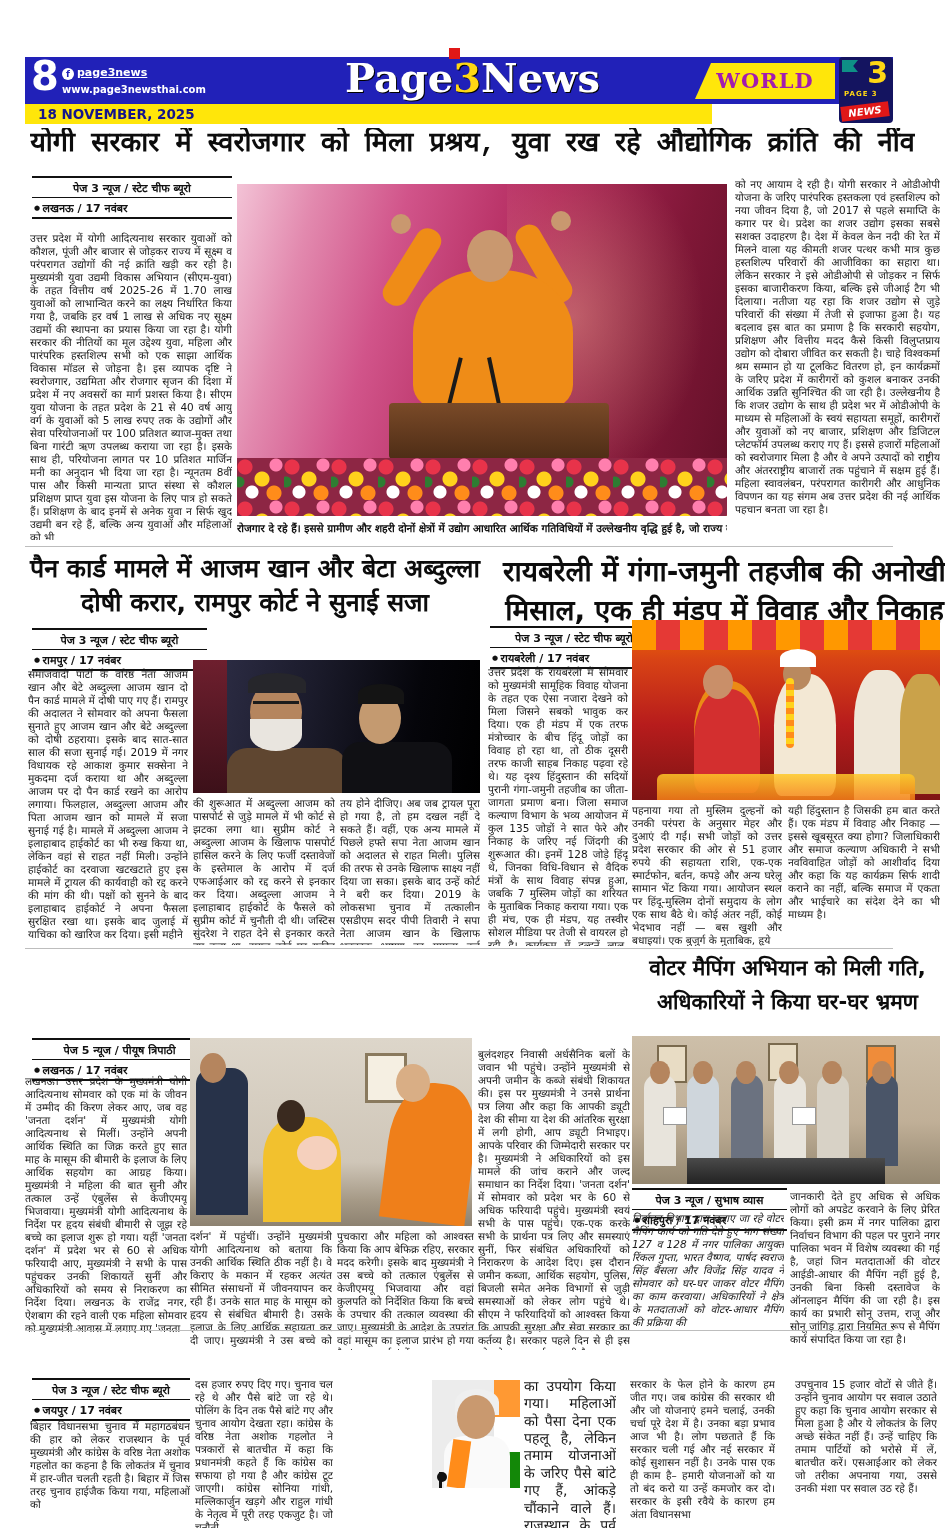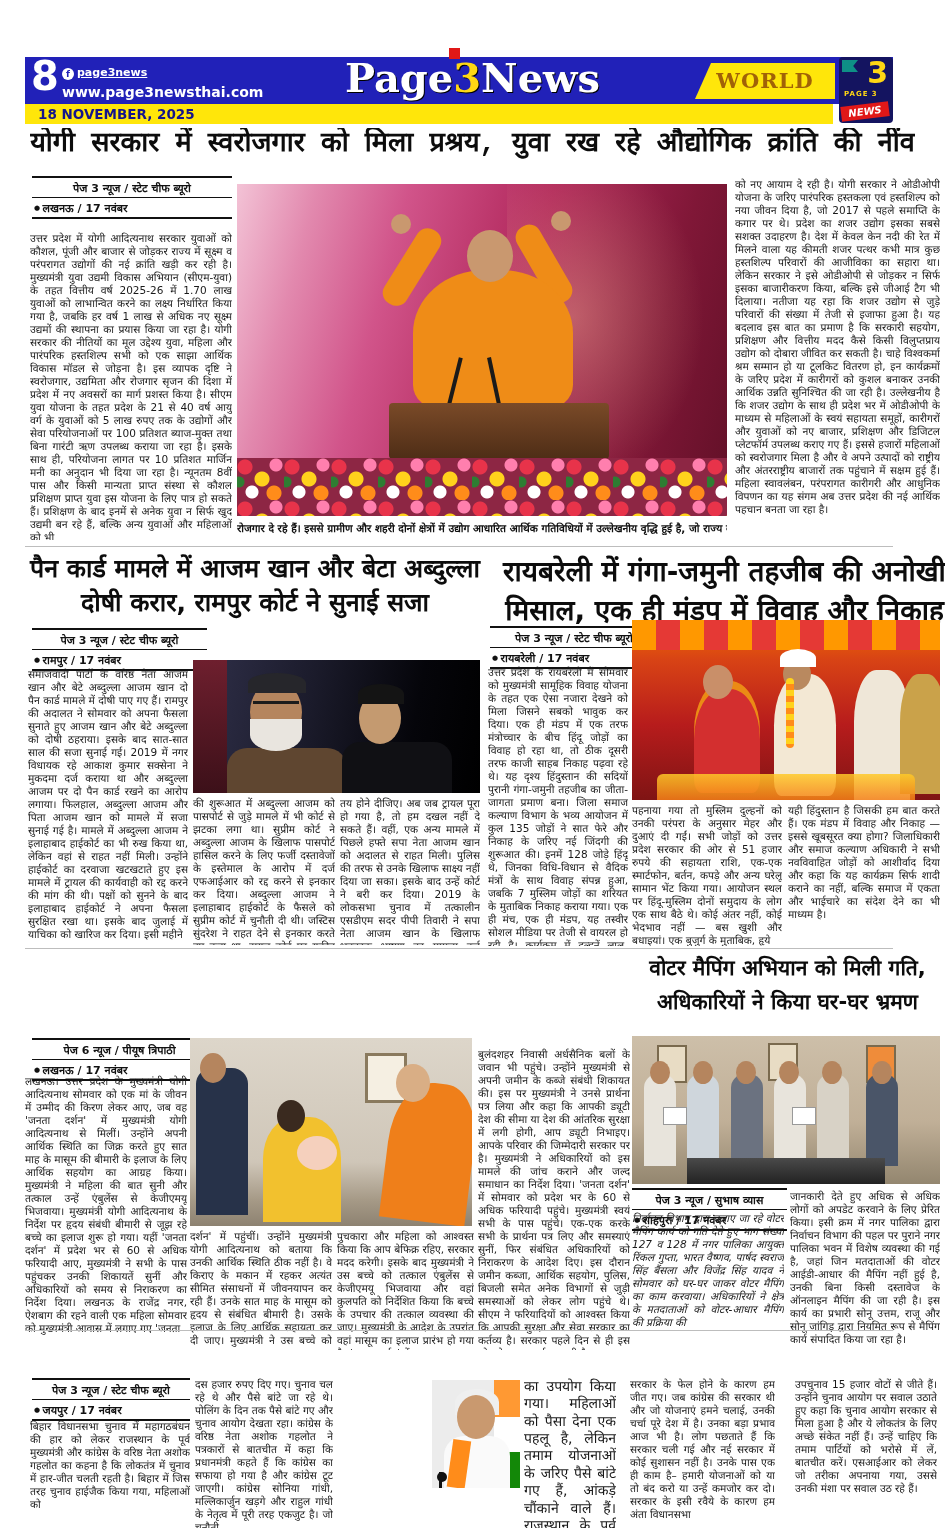--- a/index.html
+++ b/index.html
@@ -4,36 +4,36 @@
 <style>
   html,body{margin:0;padding:0;background:#e9e9e9;}
   #page{position:relative;width:945px;height:1531px;background:#ffffff;margin:0 auto;
         font-family:"DejaVu Sans",sans-serif;color:#161616;overflow:hidden;}
   
   .bluebar{position:absolute;left:25px;top:57px;width:868px;height:47px;background:#2121b8;}
   .pagenum{position:absolute;left:31px;top:56px;font-size:40px;font-weight:800;color:#fff;line-height:1;}
   .brandline{position:absolute;left:62px;top:66px;color:#fff;font-size:11px;font-weight:700;text-decoration:underline;}
   .brandicon{display:inline-block;width:12px;height:12px;border-radius:50%;background:#fff;color:#2121b8;
              font-size:9px;line-height:12px;text-align:center;font-weight:800;margin-right:3px;vertical-align:-1px;}
-  .website{position:absolute;left:62px;top:84px;color:#fff;font-size:14px;font-weight:700;}
+  .website{position:absolute;left:62px;top:84px;color:#fff;font-size:10px;font-weight:700;}
   .masthead{position:absolute;left:0;right:0;top:58px;text-align:center;font-family:"DejaVu Serif",serif;
             font-weight:800;font-size:40px;line-height:1;color:#fff;text-shadow:1px 1px 0 #000;}
   .masthead .digit{color:#ffd714;position:relative;}
   .masthead .notch{position:absolute;left:-4px;top:-6px;width:11px;height:11px;background:#e01818;display:inline-block;}
   .worldband{position:absolute;left:695px;top:63px;width:140px;height:36px;background:#ffe60a;
              clip-path:polygon(16px 0,140px 0,140px 36px,0 36px);}
   .worldband span{display:block;text-align:center;font-family:"DejaVu Serif",serif;font-weight:800;
-                  font-size:21px;line-height:36px;color:#a16207;letter-spacing:1px;}
+                  font-size:21px;line-height:36px;color:#a21caf;letter-spacing:1px;}
   .logobox{position:absolute;left:839px;top:57px;width:54px;height:66px;background:#141460;border-radius:4px;}
   .logoflag{position:absolute;left:3px;top:3px;width:16px;height:12px;background:#0e8f86;clip-path:polygon(0 0,100% 0,70% 50%,100% 100%,0 100%);}
   .logo3{position:absolute;right:5px;top:1px;font-size:30px;font-weight:800;color:#ffd714;line-height:1;}
   .logopage{position:absolute;left:5px;top:33px;font-size:7px;font-weight:700;color:#ffd714;letter-spacing:1px;}
   .logonews{position:absolute;left:2px;bottom:4px;width:48px;height:15px;background:#e01818;transform:rotate(-7deg);
             color:#fff;font-weight:800;font-style:italic;font-size:10px;text-align:center;line-height:15px;}
-  .datestrip{position:absolute;left:25px;top:104px;width:808px;height:20px;background:#ffe60a;text-align:center;}
+  .datestrip{position:absolute;left:25px;top:104px;width:687px;height:20px;background:#ffe60a;text-align:center;}
   .datetext{position:absolute;left:13px;top:2px;font-size:13.5px;font-weight:800;color:#14148c;}
   
   .headline{position:absolute;font-weight:800;color:#0c0c0c;text-align:center;font-family:"DejaVu Sans",sans-serif;}
   .hl-nowrap{white-space:nowrap;overflow:hidden;}
   .byline{position:absolute;border-top:2px solid #111;font-size:11px;color:#111;background:#fff;}
   .byline .org{display:block;text-align:center;font-weight:700;padding:2px 0 2px 0;border-bottom:1px solid #111;}
   .byline .loc{display:block;font-weight:700;padding:2px 0 2px 2px;border-bottom:2px solid #111;}
   .byline .loc::before{content:"\25CF\00a0";font-size:7px;vertical-align:2px;}
   .btxt{position:absolute;font-size:10.5px;line-height:1.24;text-align:justify;color:#191919;overflow:hidden;}
   .caption{position:absolute;font-size:10.5px;font-weight:600;color:#111;white-space:nowrap;overflow:hidden;}
@@ -218,21 +218,21 @@
     <div class="abs rp-items"></div>
   </div>
 
   <div class="btxt" style="left:632px;top:804px;width:150px;height:142px;">पहनाया गया तो मुस्लिम दुल्हनों को उनकी परंपरा के अनुसार मेहर और दुआएं दी गईं। सभी जोड़ों को उत्तर प्रदेश सरकार की ओर से 51 हजार रुपये की सहायता राशि, एक-एक स्मार्टफोन, बर्तन, कपड़े और अन्य घरेलू सामान भेंट किया गया। आयोजन स्थल पर हिंदू-मुस्लिम दोनों समुदाय के लोग एक साथ बैठे थे। कोई अंतर नहीं, कोई भेदभाव नहीं — बस खुशी और बधाइयां। एक बुजुर्ग के मुताबिक, हृये</div>
   <div class="btxt" style="left:788px;top:804px;width:152px;height:142px;">यही हिंदुस्तान है जिसकी हम बात करते हैं। एक मंडप में विवाह और निकाह — इससे खूबसूरत क्या होगा? जिलाधिकारी और समाज कल्याण अधिकारी ने सभी नवविवाहित जोड़ों को आशीर्वाद दिया और कहा कि यह कार्यक्रम सिर्फ शादी कराने का नहीं, बल्कि समाज में एकता और भाईचारे का संदेश देने का भी माध्यम है।</div>
 
   <div class="hr" style="top:948px;"></div>
 
 
   <div class="byline" style="left:32px;top:1038px;width:175px;">
-    <span class="org">पेज 6 न्यूज / पीयूष त्रिपाठी</span>
+    <span class="org">पेज 5 न्यूज / पीयूष त्रिपाठी</span>
     <span class="loc">लखनऊ / 17 नवंबर</span>
   </div>
 
   <div class="btxt" style="left:25px;top:1075px;width:162px;height:275px;">लखनऊ। उत्तर प्रदेश के मुख्यमंत्री योगी आदित्यनाथ सोमवार को एक मां के जीवन में उम्मीद की किरण लेकर आए, जब वह 'जनता दर्शन' में मुख्यमंत्री योगी आदित्यनाथ से मिलीं। उन्होंने अपनी आर्थिक स्थिति का जिक्र करते हुए सात माह के मासूम की बीमारी के इलाज के लिए आर्थिक सहयोग का आग्रह किया। मुख्यमंत्री ने महिला की बात सुनी और तत्काल उन्हें एंबुलेंस से केजीएमयू भिजवाया। मुख्यमंत्री योगी आदित्यनाथ के निर्देश पर हृदय संबंधी बीमारी से जूझ रहे बच्चे का इलाज शुरू हो गया। यहीं 'जनता दर्शन' में प्रदेश भर से 60 से अधिक फरियादी आए, मुख्यमंत्री ने सभी के पास पहुंचकर उनकी शिकायतें सुनीं और अधिकारियों को समय से निराकरण का निर्देश दिया। लखनऊ के राजेंद्र नगर, ऐशबाग की रहने वाली एक महिला सोमवार को मुख्यमंत्री आवास में लगाए गए 'जनता</div>
 
   <div class="photo" style="left:190px;top:1038px;width:282px;height:188px;">
     <div class="abs jp-bg"></div>
     <div class="abs jp-frame"></div>
     <div class="abs jp-guard"></div>
     <div class="abs jp-ghead"></div>

